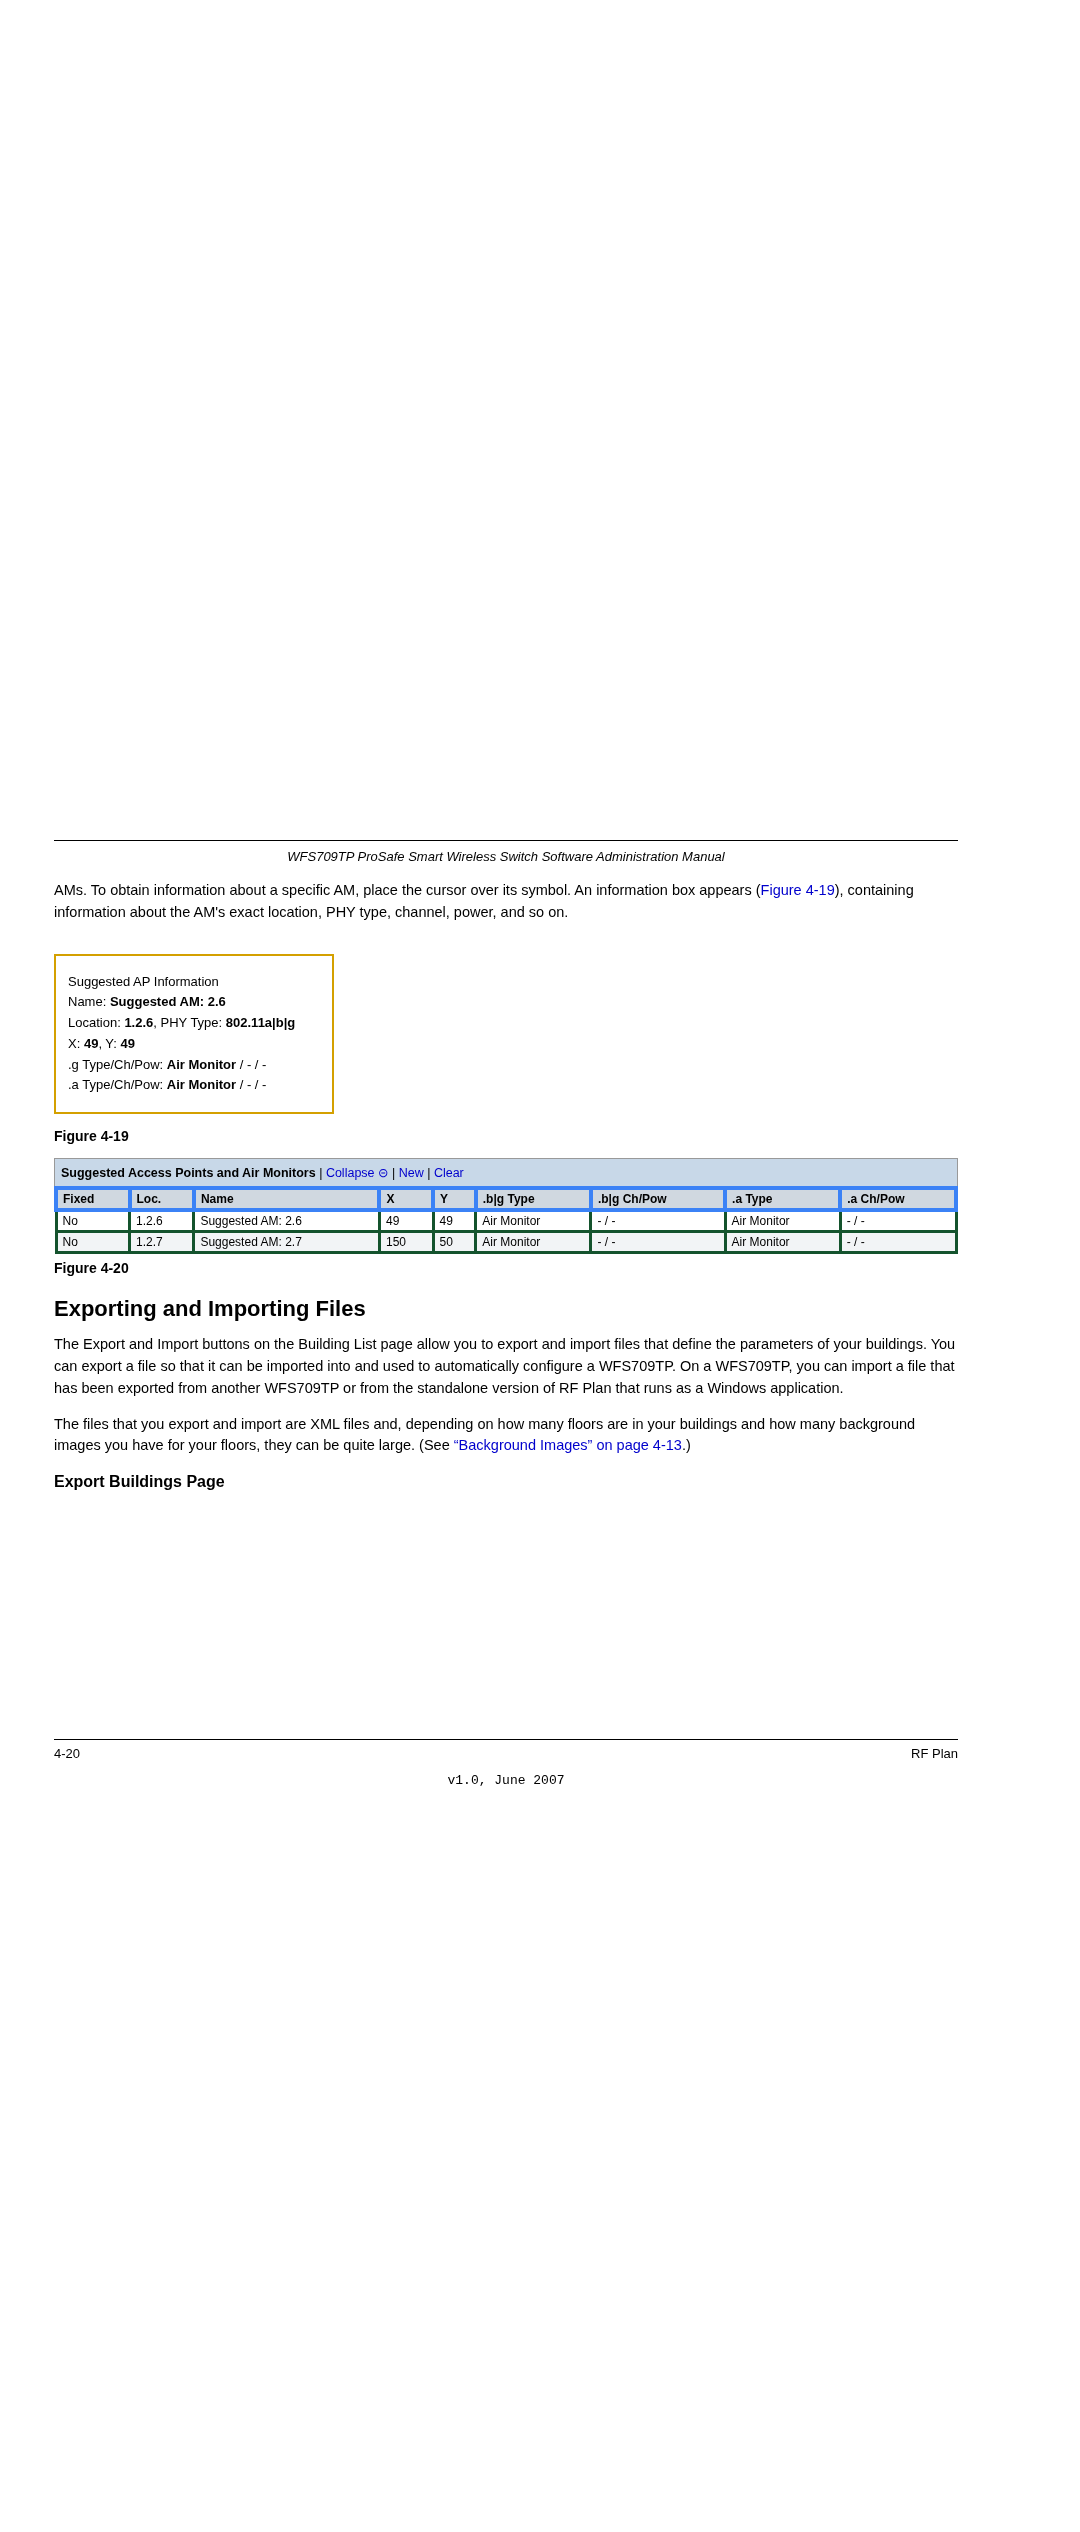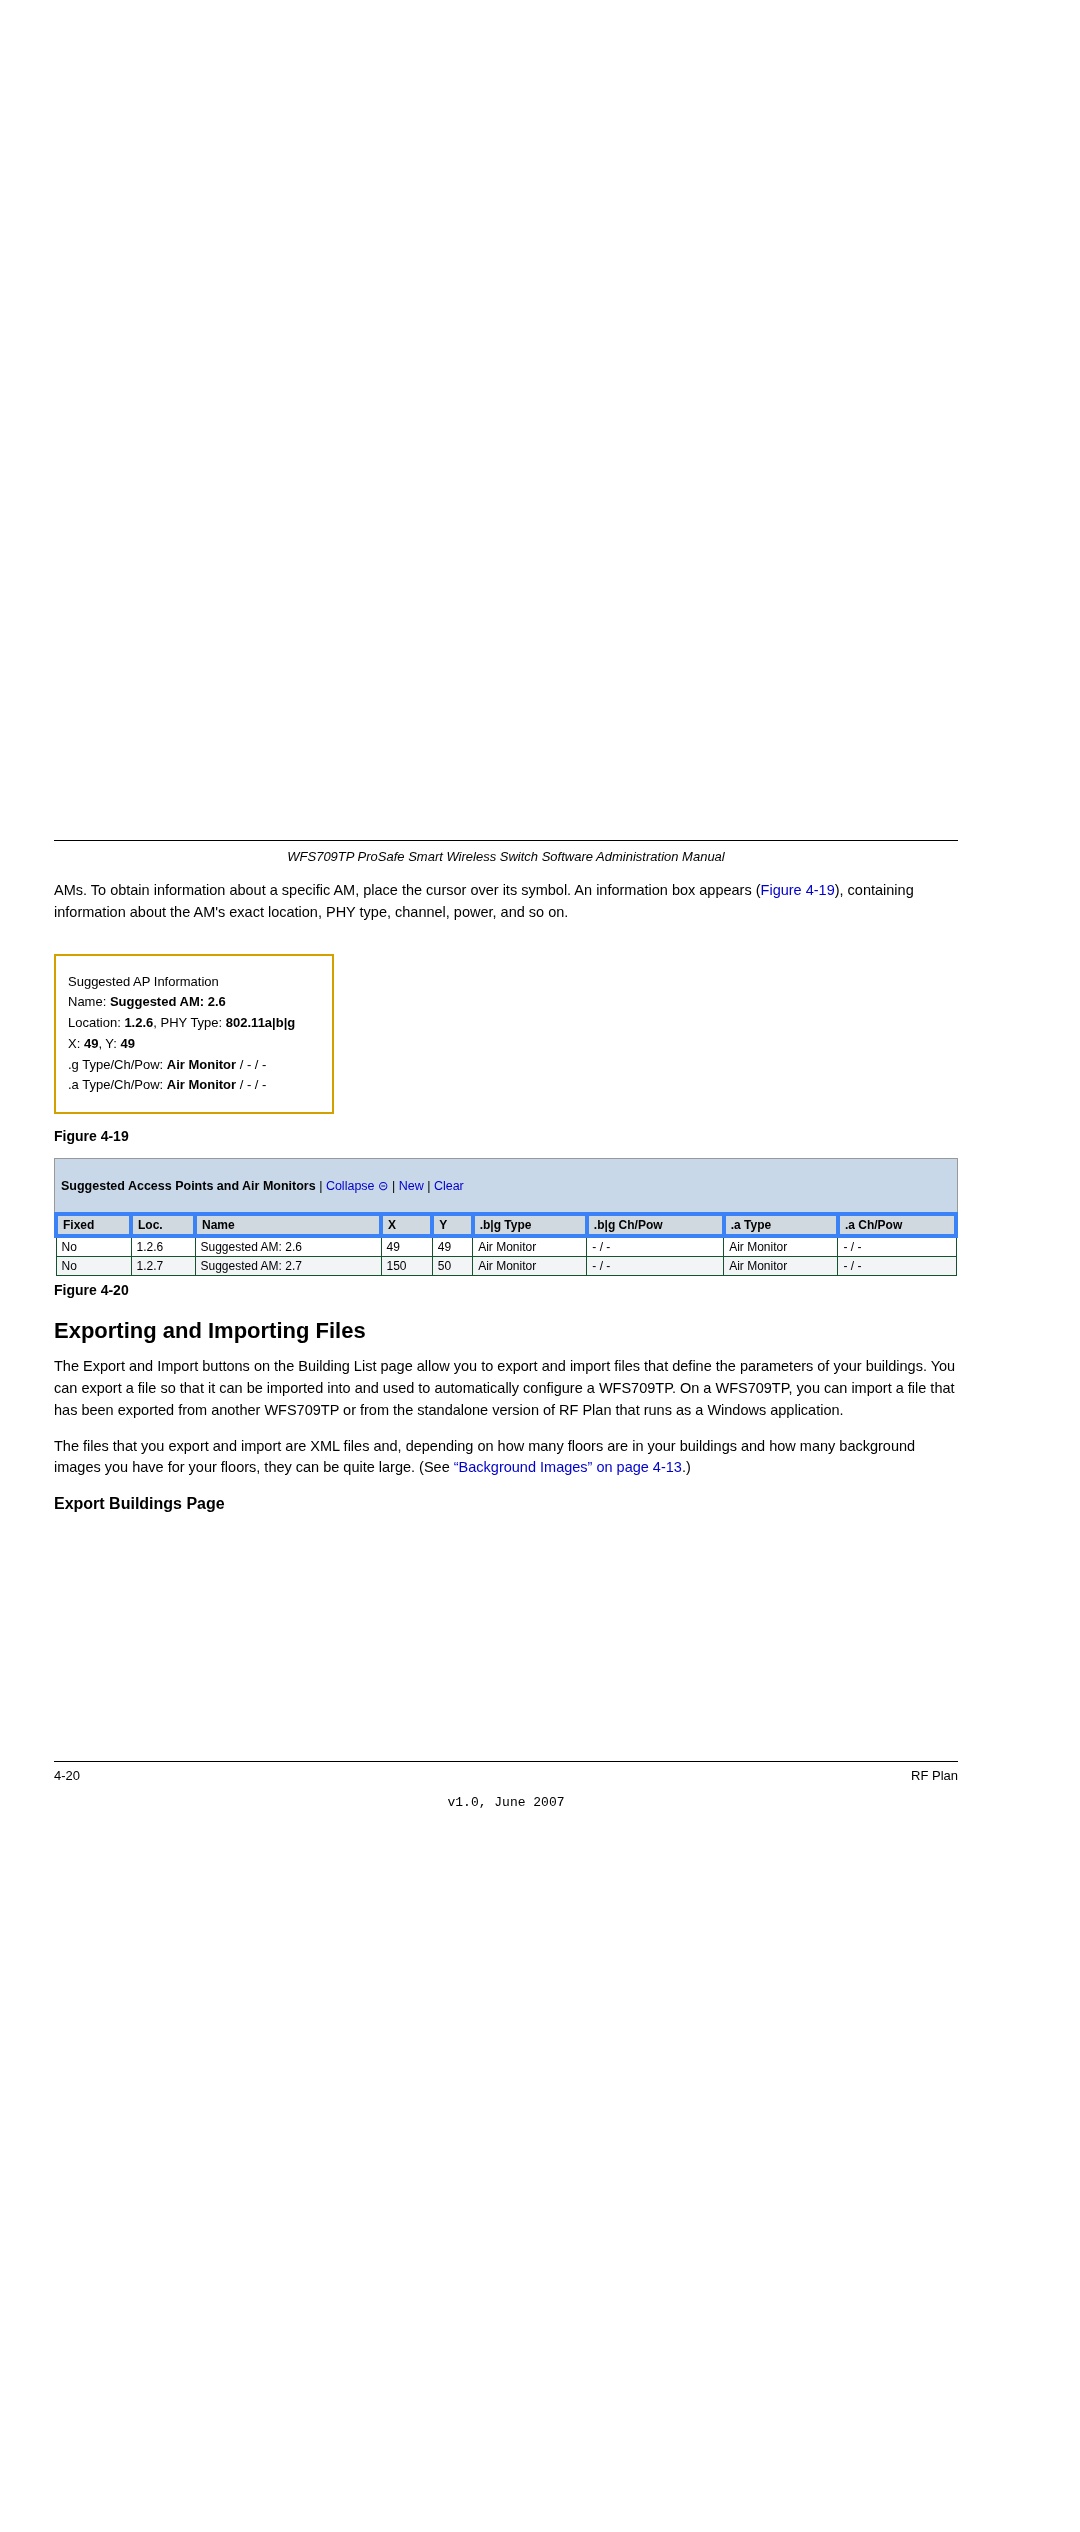--- a/index.html
+++ b/index.html
@@ -73,21 +73,21 @@
     .table-section {
       margin: 10px 0 6px 0;
       font-family: Arial, sans-serif;
       font-size: 12.5px;
     }
 
     .table-header-row {
       background: #c8d8e8;
       display: flex;
       align-items: center;
-      padding: 19px 6px;
+      padding: 6px 6px;
       font-weight: bold;
       font-size: 12.5px;
       border: 1px solid #999;
       border-bottom: none;
     }
 
     .table-header-row .table-title {
       font-weight: bold;
     }
 
@@ -115,21 +115,21 @@
 
     .data-table thead th {
       border: 4px solid #3b82f6;
       padding: 2px 5px;
       text-align: left;
       font-weight: bold;
       font-size: 12px;
     }
 
     .data-table tbody tr td {
-      border: 1px solid #14532d;
+      border: 3px solid #14532d;
       padding: 2px 5px;
       font-size: 12px;
     }
 
     .data-table tbody tr:nth-child(even) {
       background: #f2f4f6;
     }
 
     .section-heading {
       font-family: Arial, sans-serif;

